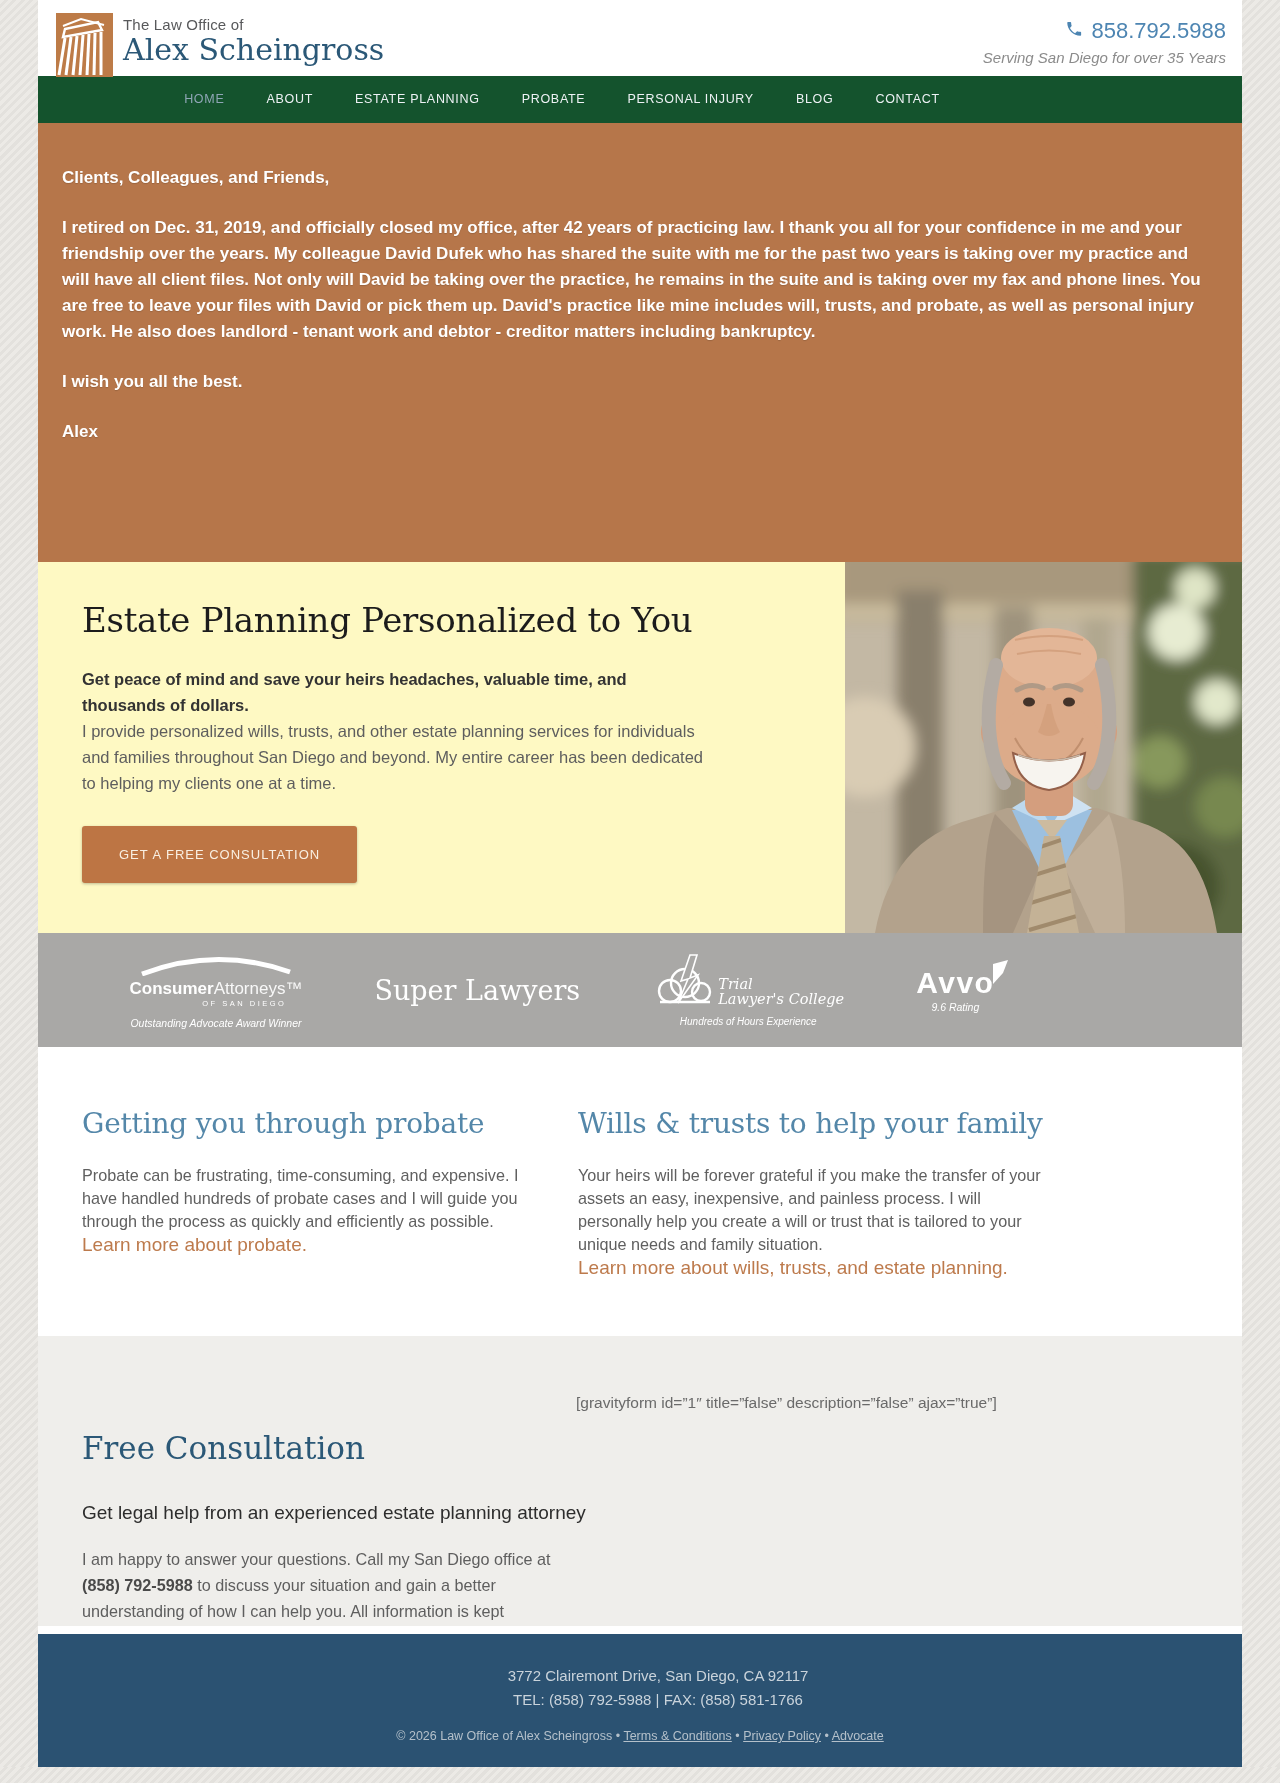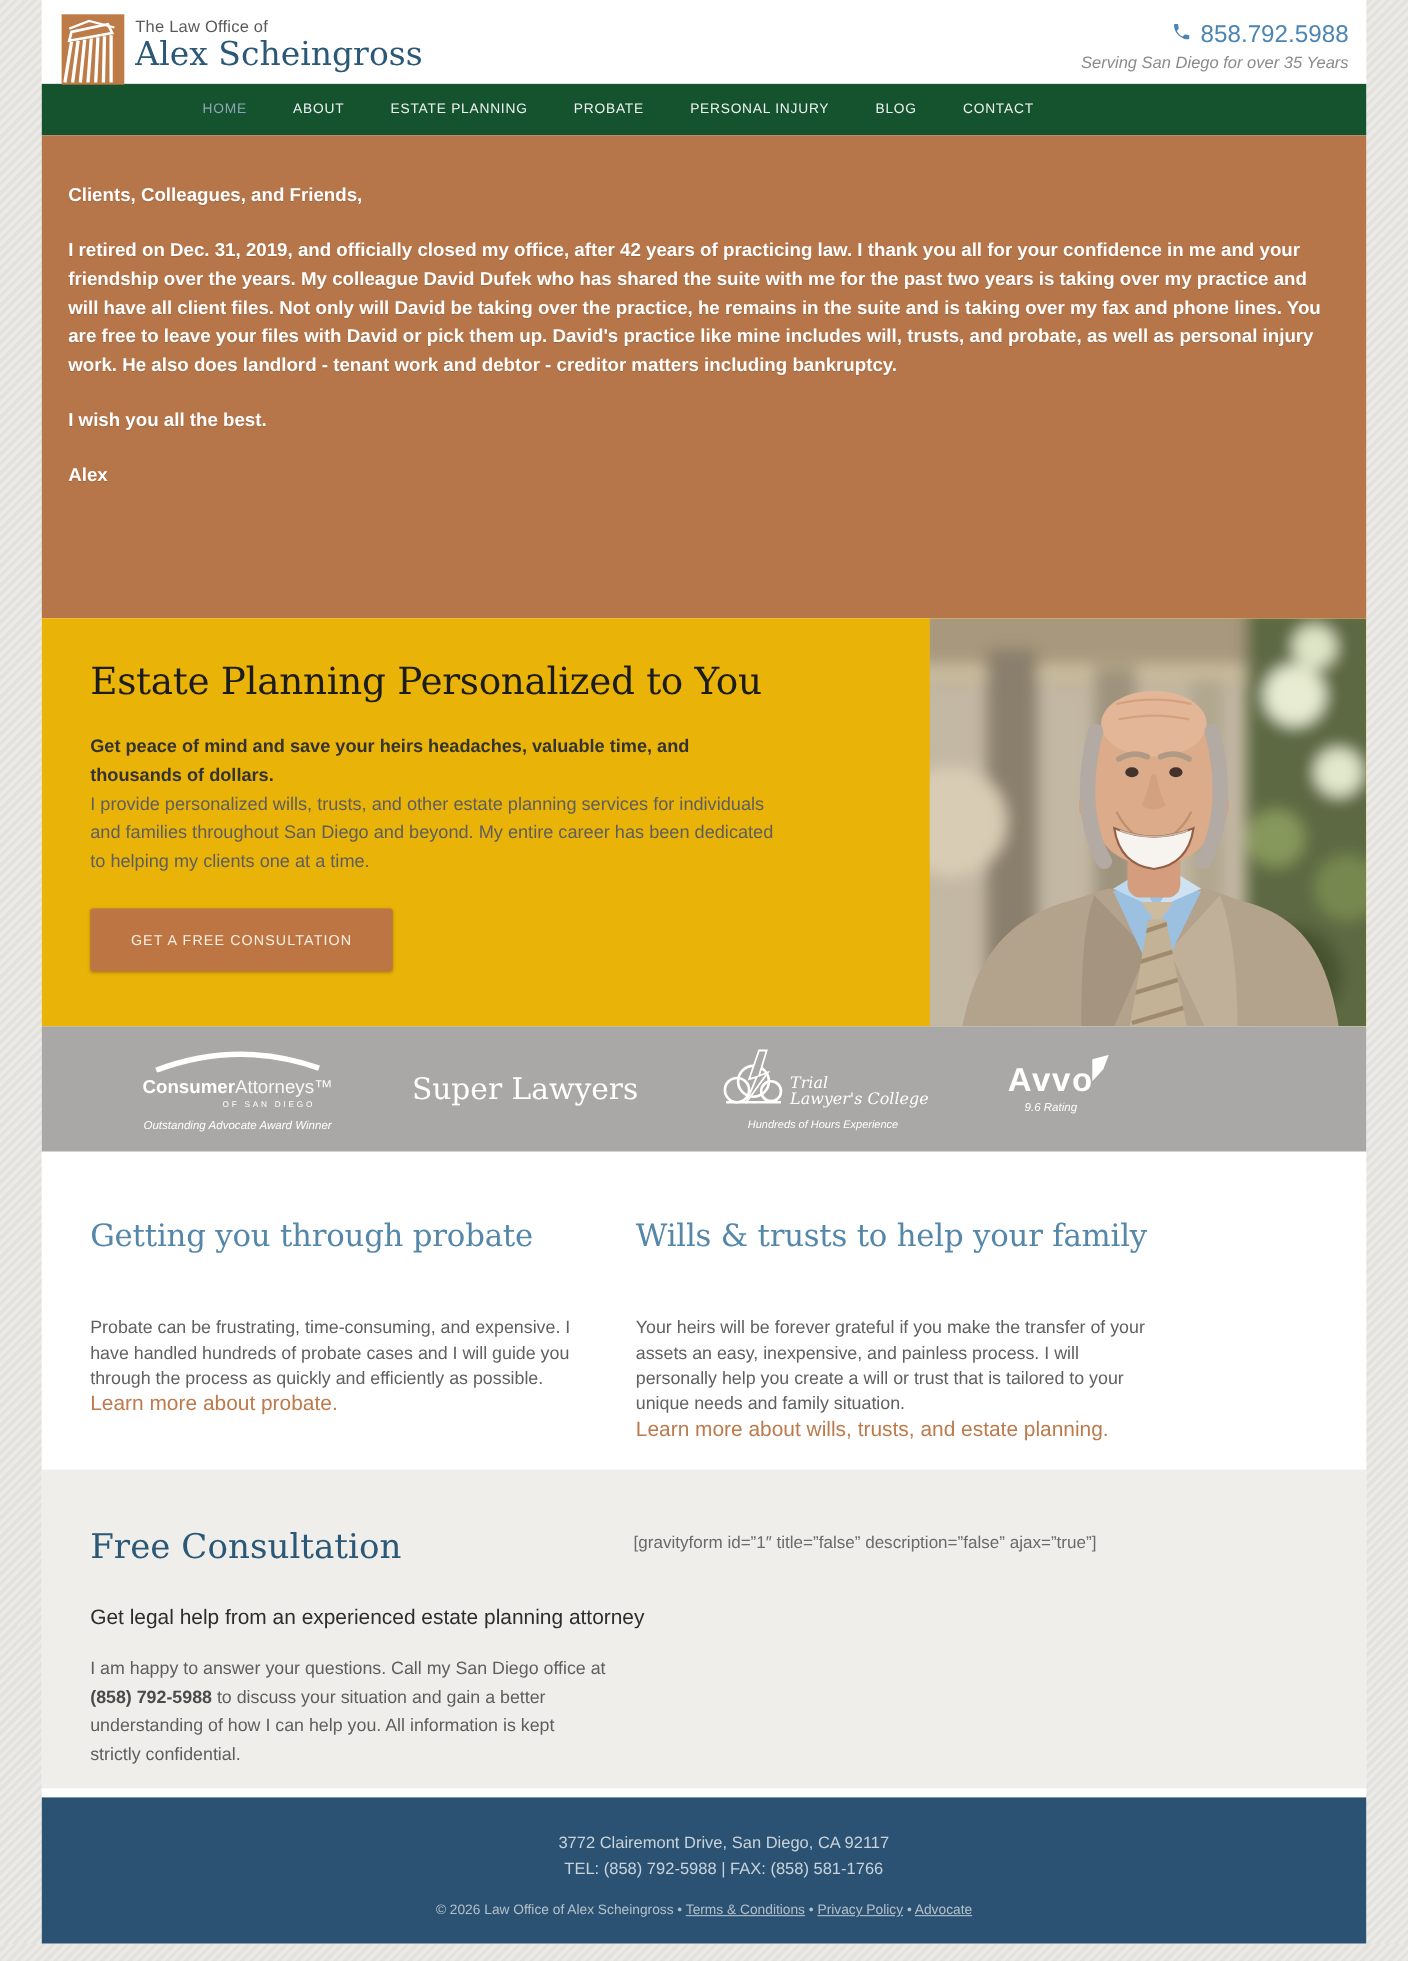--- a/index.html
+++ b/index.html
@@ -26,21 +26,21 @@
   .nav-inner{ display:flex; position:relative; left:-78px; }
   .nav a{ display:block; padding:0 21px; font-size:12.5px; letter-spacing:.7px; color:#eef2f5; text-decoration:none; line-height:47px; }
   .nav a.active{ color:#8fa6b6; }
 
   
   .announce{ height:439px; background:#b6764a; color:#fff; padding:42px 24px 0 24px; overflow:hidden; }
   .announce p{ font-size:17px; font-weight:bold; line-height:26px; text-shadow:0 1px 1px rgba(0,0,0,.15); }
   .announce .sp{ margin-top:24px; }
 
   
-  .hero{ height:371px; background:#eab308; display:flex; overflow:hidden; }
+  .hero{ height:371px; background:#fef9c3; display:flex; overflow:hidden; }
   .hero-left{ flex:1; padding:38px 140px 0 44px; }
   .hero-title{ font-family:"DejaVu Serif", serif; font-weight:normal; font-size:34px; color:#1c1c1c; letter-spacing:-.3px; margin-bottom:26px; }
   .hero-lead{ font-size:16.5px; font-weight:bold; color:#333; line-height:26px; }
   .hero-body{ font-size:16.5px; color:#5e5e5e; line-height:26px; }
   .cta{ display:inline-block; margin-top:30px; background:#bd7544; color:#f9efe2; border:none;
         font-family:"Liberation Sans", sans-serif; font-size:13px; letter-spacing:1px;
         padding:21px 37px; border-radius:3px; box-shadow:0 1px 3px rgba(0,0,0,.25); cursor:pointer; }
   .hero-photo{ width:397px; height:371px; flex:none; overflow:hidden; }
 
   
@@ -59,28 +59,28 @@
   .b-tlc-cap{ font-size:10px; font-style:italic; margin-top:5px; }
   .b-avvo{ text-align:center; }
   .b-avvo-word{ font-size:30px; font-weight:bold; letter-spacing:1.5px; position:relative; display:inline-block; line-height:30px; }
   .b-avvo-flag{ position:absolute; top:-9px; right:-15px; }
   .b-avvo-cap{ font-size:10.5px; font-style:italic; margin-top:3px; }
 
   
   .services{ height:289px; background:#fff; padding:60px 0 0 44px; overflow:hidden; }
   .cols{ display:flex; gap:30px; }
   .col{ width:466px; }
-  .col h2{ font-family:"DejaVu Serif", serif; font-weight:normal; font-size:28px; color:#5487a9; margin-bottom:56px; letter-spacing:-.2px; }
+  .col h2{ font-family:"DejaVu Serif", serif; font-weight:normal; font-size:28px; color:#5487a9; margin-bottom:24px; letter-spacing:-.2px; }
   .col p{ font-size:16.2px; line-height:23px; color:#606060; }
   .col a.learn{ font-size:19px; line-height:23px; color:#bd7a4c; text-decoration:none; }
 
   
   .consult{ height:290px; background:#efeeeb; padding:52px 0 0 44px; display:flex; overflow:hidden; }
   .consult-left{ width:494px; }
-  .consult-title{ font-family:"DejaVu Serif", serif; font-weight:normal; font-size:31px; color:#2b5877; margin-bottom:36px; }
+  .consult-title{ font-family:"DejaVu Serif", serif; font-weight:normal; font-size:31px; color:#2b5877; margin-bottom:36px;margin-top:42px; }
   .consult-sub{ font-size:19px; color:#2d2d2d; margin-bottom:22px; white-space:nowrap; font-weight:normal; }
   .consult-body{ font-size:16.2px; line-height:26px; color:#5e5e5e; width:472px; }
   .consult-body b{ color:#4a4a4a; }
   .shortcode{ padding-top:6px; font-size:15.5px; color:#6a6a6a; }
 
   .gap-strip{ height:8px; background:#fff; }
 
   
   .footer{ height:133px; background:#2b5272; text-align:center; padding-top:30px; }
   .f-line{ color:#c9d3db; font-size:15px; line-height:24px;padding-left:36px; }

